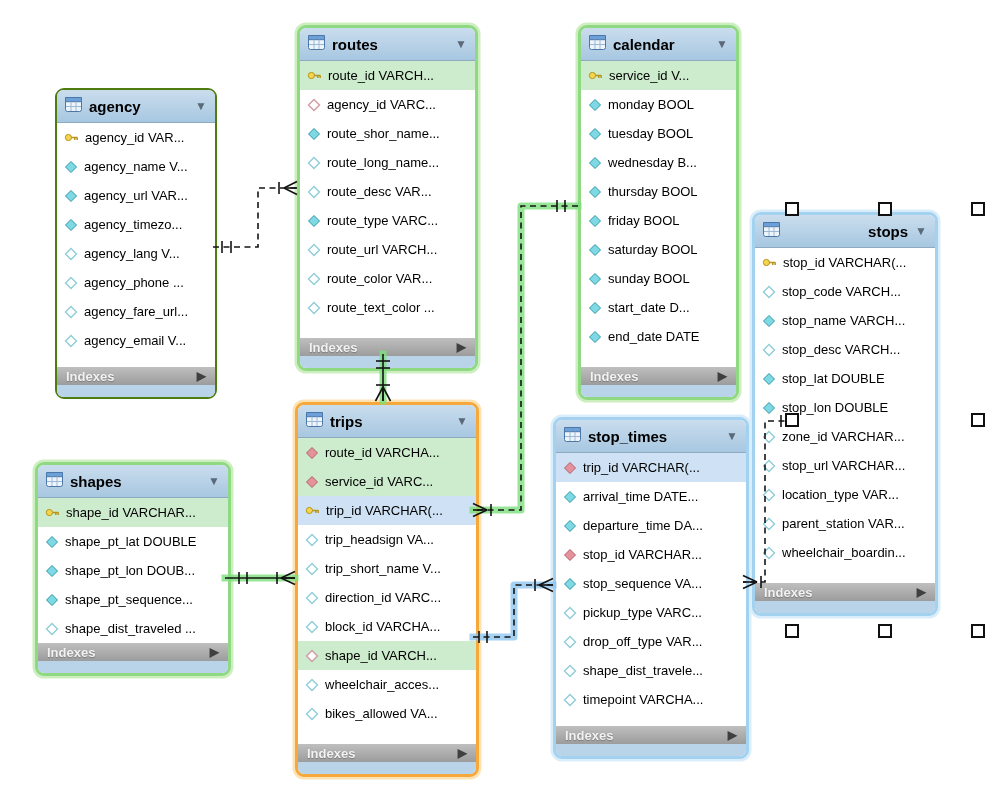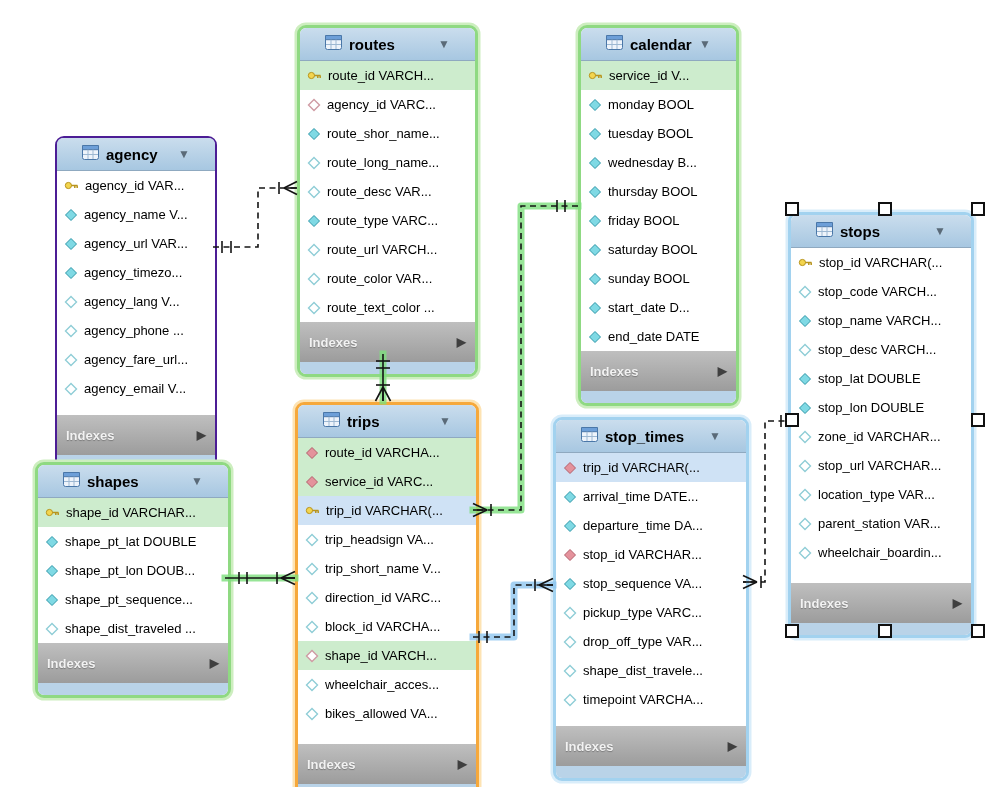--- a/index.html
+++ b/index.html
@@ -13,40 +13,40 @@
   #connections{position:absolute;left:0;top:0;z-index:10;pointer-events:none;}
   .tbl{
     position:absolute;
     border-radius:9px;
     background:#ffffff;
     z-index:1;
   }
   .frame-green{border:3px solid #8fd982;box-shadow:0 0 0 2.5px #cdeebf;}
   .frame-orange{border:3px solid #f6a83b;box-shadow:0 0 0 2.5px #fde3b3;}
   .frame-blue{border:3px solid #a2d2ef;box-shadow:0 0 0 2.5px #d9edfa;}
-  .frame-gray{border:2px solid #4c1d95;margin-top:48px;}
+  .frame-gray{border:2px solid #4d7c0f;}
   .tbl-header{
-    height:32px;display:flex;align-items:center;gap:7px;padding:0 25px;
+    height:32px;display:flex;align-items:center;gap:7px;padding:0 8px;
     background:linear-gradient(#cadded,#a7c7e1);
     border-top-left-radius:6px;border-top-right-radius:6px;
     border-bottom:1px solid #8fa9c0;
   }
   .tbl-title{font-weight:bold;font-size:15px;color:#000;flex:1;white-space:nowrap;overflow:hidden;}
   .tbl-arrow{color:#5a6a78;font-size:12px;line-height:1;}
   .tbl-body{background:#ffffff;overflow:hidden;}
   .row{
     height:29px;display:flex;align-items:center;gap:6px;padding:0 7px;
     font-size:13px;color:#000;white-space:nowrap;overflow:hidden;
   }
   .row.hl-green{background:#cdeccd;}
   .row.hl-blue{background:#cfe2f5;}
   .row .cicon{display:inline-flex;flex:0 0 auto;}
   .tbl-footer{
     height:16px;display:flex;align-items:center;justify-content:space-between;
-    padding:12px 9px;background:linear-gradient(#bfbfbf,#9c9c9c);
+    padding:1px 9px;background:linear-gradient(#bfbfbf,#9c9c9c);
     color:#f2f2f2;font-weight:bold;font-size:13px;text-shadow:0 1px 1px #7a7a7a;
   }
   .footer-arrow{color:#3f3f3f;font-size:12px;text-shadow:none;line-height:1;}
   .tbl-strip{height:12px;background:#b9d3e8;border-bottom-left-radius:6px;border-bottom-right-radius:6px;}
   .handle{
     position:absolute;width:10px;height:10px;background:#ffffff;
     border:2px solid #101010;z-index:30;
   }
 </style>
 </head>
@@ -203,21 +203,21 @@
           <span class="cicon"><svg width="17" height="15" viewBox="0 0 17 15">
               <rect x="0.5" y="0.5" width="16" height="14" rx="2" fill="#eef4fb" stroke="#4a77a8"></rect>
               <path d="M0.5 0.5h16v4.2h-16z" fill="#6d9fd8" stroke="#4a77a8"></path>
               <line x1="6" y1="4.7" x2="6" y2="14" stroke="#9db8d2"></line>
               <line x1="11" y1="4.7" x2="11" y2="14" stroke="#9db8d2"></line>
               <line x1="1" y1="9.5" x2="16" y2="9.5" stroke="#9db8d2"></line>
             </svg></span>
           <span class="tbl-title">routes</span>
           <span class="tbl-arrow">▼</span>
         </div>
-        <div class="tbl-body" style="padding-bottom: 0px;">
+        <div class="tbl-body" style="padding-bottom: 16px;">
           <div class="row hl-green">
             <span class="cicon">
               <svg width="15" height="15" viewBox="0 0 15 15">
                 <circle cx="4.4" cy="7.5" r="3.1" fill="#f3d54e" stroke="#b8941c"></circle>
                 <path d="M7.3 7.5h6.2M10.8 7.5v2.6M13.2 7.5v2.6" stroke="#b8941c" stroke-width="1.5" fill="none"></path>
               </svg>
             </span>
             <span>route_id VARCH...</span>
           </div>
           <div class="row">
@@ -296,21 +296,21 @@
           <span class="cicon"><svg width="17" height="15" viewBox="0 0 17 15">
               <rect x="0.5" y="0.5" width="16" height="14" rx="2" fill="#eef4fb" stroke="#4a77a8"></rect>
               <path d="M0.5 0.5h16v4.2h-16z" fill="#6d9fd8" stroke="#4a77a8"></path>
               <line x1="6" y1="4.7" x2="6" y2="14" stroke="#9db8d2"></line>
               <line x1="11" y1="4.7" x2="11" y2="14" stroke="#9db8d2"></line>
               <line x1="1" y1="9.5" x2="16" y2="9.5" stroke="#9db8d2"></line>
             </svg></span>
           <span class="tbl-title">calendar</span>
           <span class="tbl-arrow">▼</span>
         </div>
-        <div class="tbl-body" style="padding-bottom: 0px; text-align: center;">
+        <div class="tbl-body" style="padding-bottom: 16px; text-align: center;">
           <div class="row hl-green">
             <span class="cicon">
               <svg width="15" height="15" viewBox="0 0 15 15">
                 <circle cx="4.4" cy="7.5" r="3.1" fill="#f3d54e" stroke="#b8941c"></circle>
                 <path d="M7.3 7.5h6.2M10.8 7.5v2.6M13.2 7.5v2.6" stroke="#b8941c" stroke-width="1.5" fill="none"></path>
               </svg>
             </span>
             <span>service_id V...</span>
           </div>
           <div class="row">
@@ -385,21 +385,21 @@
             </span>
             <span>end_date DATE</span>
           </div>
         </div>
         <div class="tbl-footer">
           <span>Indexes</span>
           <span class="footer-arrow">▶</span>
         </div>
         <div class="tbl-strip"></div>
       </div>
-      <div class="tbl frame-blue" style="left: 788px; top: 212px; width: 180px;">
+      <div class="tbl frame-blue" style="left: 752px; top: 212px; width: 180px; text-align: right;">
         <div class="tbl-header">
           <span class="cicon"><svg width="17" height="15" viewBox="0 0 17 15">
               <rect x="0.5" y="0.5" width="16" height="14" rx="2" fill="#eef4fb" stroke="#4a77a8"></rect>
               <path d="M0.5 0.5h16v4.2h-16z" fill="#6d9fd8" stroke="#4a77a8"></path>
               <line x1="6" y1="4.7" x2="6" y2="14" stroke="#9db8d2"></line>
               <line x1="11" y1="4.7" x2="11" y2="14" stroke="#9db8d2"></line>
               <line x1="1" y1="9.5" x2="16" y2="9.5" stroke="#9db8d2"></line>
             </svg></span>
           <span class="tbl-title">stops</span>
           <span class="tbl-arrow">▼</span>

